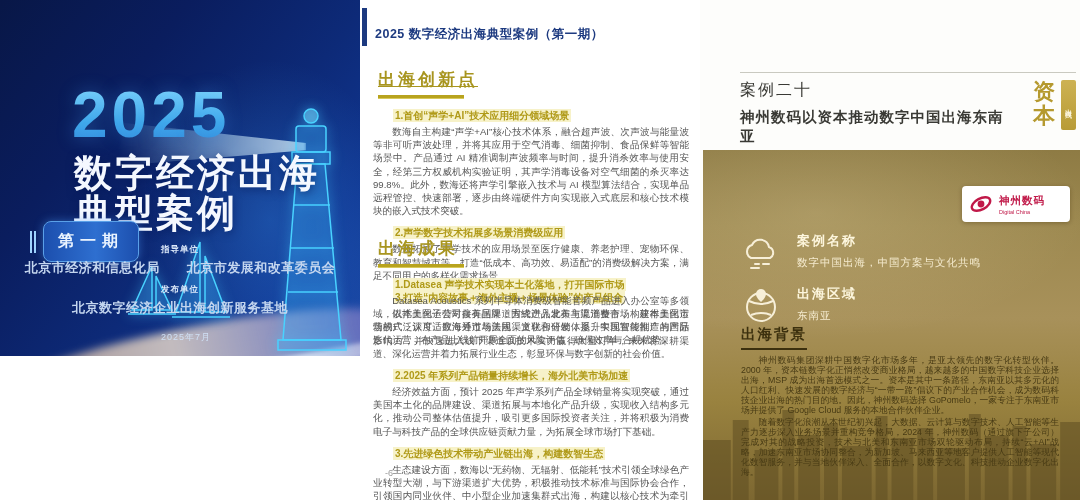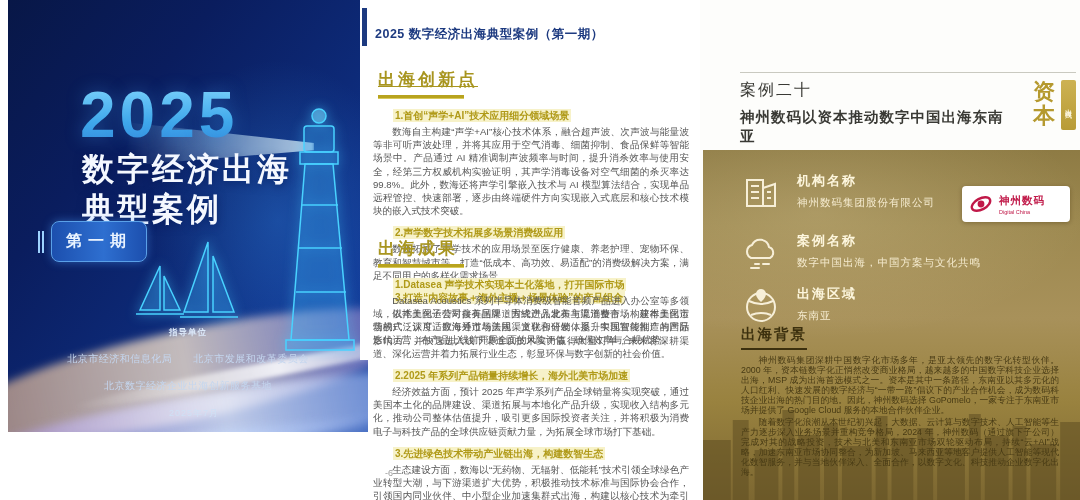--- a/index.html
+++ b/index.html
@@ -1,53 +1,53 @@
 <!DOCTYPE html>
 <html><head>
 <meta charset="utf-8">
 <style>
   * { margin:0; padding:0; box-sizing:border-box; }
   html,body { width:1080px; height:500px; overflow:hidden; background:#e8e8e8;
               font-family:"Liberation Sans","DejaVu Sans",sans-serif; }
   #canvas { position:relative; width:1080px; height:500px; background:#fff; }
 
   
-  .cover { position:absolute; left:8px; top:0; width:360px; height:432px; overflow:hidden;
+  .cover { position:absolute; left:0; top:0; width:360px; height:356px; overflow:hidden;
            background:linear-gradient(128deg,#081747 0%,#0a1d5e 30%,#0d2a78 58%,#103691 80%,#1b4aa8 100%); }
   .cover-glow { position:absolute; right:-40px; top:60px; width:260px; height:320px; border-radius:50%;
                 background:radial-gradient(closest-side,rgba(60,160,255,.28),rgba(60,160,255,0)); }
   .beam { position:absolute; left:118px; top:118px; width:188px; height:52px;
           background:linear-gradient(90deg,rgba(190,230,255,0) 0%,rgba(190,230,255,.38) 45%,rgba(230,250,255,.75) 100%);
           clip-path:polygon(0 8%,100% 48%,100% 62%,0 92%); filter:blur(1.5px); }
   .trail { position:absolute; border-radius:50%; filter:blur(4px); }
   .t1 { left:-60px; top:330px; width:480px; height:90px; transform:rotate(-12deg);
         background:linear-gradient(90deg,rgba(255,190,130,.55),rgba(255,235,210,.75),rgba(140,110,220,.4)); }
   .t2 { left:-40px; top:390px; width:520px; height:60px; transform:rotate(-9deg);
         background:linear-gradient(90deg,rgba(150,120,230,.5),rgba(235,240,255,.8),rgba(90,140,250,.35)); }
   .t3 { left:-30px; top:430px; width:500px; height:46px; transform:rotate(-6deg);
         background:linear-gradient(90deg,rgba(255,170,110,.35),rgba(200,220,255,.6),rgba(40,80,200,.25)); }
   .t4 { left:60px; top:360px; width:420px; height:16px; transform:rotate(-11deg);
         background:linear-gradient(90deg,rgba(255,255,255,.0),rgba(255,255,255,.85),rgba(255,255,255,0)); filter:blur(2px); }
   .cover-art { position:absolute; left:0; top:0; width:360px; height:500px; }
   .cover-year { position:absolute; left:72px; top:78px; font-size:64px; font-weight:bold; letter-spacing:4px;
                 background:linear-gradient(180deg,#8fe0ff 0%,#3fa8e8 60%,#2f7fd6 100%);
                 -webkit-background-clip:text; background-clip:text; color:transparent;
                 text-shadow:0 0 18px rgba(70,170,255,.35); }
-  .cover-title { position:absolute; left:74px; color:#f4f8ff; font-size:32px; font-weight:bold; letter-spacing:3px;
+  .cover-title { position:absolute; left:74px; color:#f4f8ff; font-size:38px; font-weight:bold; letter-spacing:3px;
                  text-shadow:0 2px 8px rgba(0,20,80,.6); }
   .ct1 { top:148px; } .ct2 { top:188px; }
   .issue-badge { position:absolute; left:30px; top:221px; display:flex; align-items:center; }
   .issue-bars { width:8px; height:22px; margin-right:5px;
                 background:linear-gradient(90deg,#9fd4ff 0 2px,transparent 2px 4px,#9fd4ff 4px 6px,transparent 6px); }
   .issue-box { padding:9px 14px; font-size:16px; font-weight:bold; color:#eaf4ff; letter-spacing:6px;
                background:linear-gradient(90deg,#1c4fae,#2e6fd0 55%,#1c4fae); border:1px solid #5aa0e8;
                border-radius:8px; box-shadow:0 0 10px rgba(80,160,255,.45); }
   .cover-footer { position:absolute; left:0; bottom:0; width:360px; text-align:center; color:#cfe0f5; }
   .f-label { font-size:8.5px; font-weight:bold; letter-spacing:1px; margin-top:7px; color:#dce9fa; }
-  .f-orgs  { font-size:10px; margin-top:13px; letter-spacing:.5px; color:#c4d6ef; }
+  .f-orgs  { font-size:13px; margin-top:3px; letter-spacing:.5px; color:#c4d6ef;font-weight:bold; }
   .f-date  { font-size:9px; margin:14px 0 12px; letter-spacing:1px; color:#cfe0f5;padding-left:12px; }
 
   
   .mid { position:absolute; left:360px; top:0; width:340px; height:360px; background:#ffffff; }
   .mid-header { position:absolute; left:2px; top:8px; display:flex; align-items:flex-end; }
   .hbar { width:5px; height:38px; background:#1d3a80; margin-right:8px; }
   .mid-header-text { font-size:12.5px; font-weight:bold; color:#1d3a80; padding-bottom:3px; letter-spacing:.5px; }
   .gold-h { position:absolute; left:18px; font-size:17px; font-weight:bold; color:#a8951f; letter-spacing:3px; }
   .gold-h::after { content:""; display:block; margin-top:4px; width:86px; height:3px; background:#b8a31e;
                    border-bottom:1px solid #d8c95a; }
@@ -129,20 +129,21 @@
     <div class="cover-title ct2">典型案例</div>
 
     <div class="issue-badge">
       <span class="issue-bars"></span>
       <span class="issue-box">第一期</span>
     </div>
 
     <div class="cover-footer">
       <div class="f-label">指导单位</div>
       <div class="f-orgs">北京市经济和信息化局　　北京市发展和改革委员会</div>
+      <div class="f-label">发布单位</div>
       <div class="f-orgs">北京数字经济企业出海创新服务基地</div>
       <div class="f-date">2025年7月</div>
     </div>
   </section>
 
   <section class="mid">
     <div class="mid-header">
       <span class="hbar"></span>
       <span class="mid-header-text">2025 数字经济出海典型案例（第一期）</span>
     </div>
@@ -204,35 +205,20 @@
             <rect x="216" y="48" width="16" height="72"></rect>
           <rect x="236" y="68" width="28" height="52"></rect>
             <rect x="268" y="34" width="12" height="86"></rect>
           <rect x="284" y="56" width="24" height="64"></rect>
             <rect x="312" y="46" width="14" height="74"></rect>
           <rect x="330" y="64" width="26" height="56"></rect>
             <rect x="360" y="42" width="20" height="78"></rect>
         </g>
       </svg>
 
-      <div class="info-row" style="left:38px; top:22px;">
-        <svg class="info-icon" viewBox="0 0 40 40" fill="none" stroke="#f7efd8" stroke-width="2">
-          <rect x="6" y="8" width="16" height="26"></rect>
-            <path d="M22 16 L34 12 L34 34 L22 34"></path>
-          <line x1="10" y1="14" x2="18" y2="14"></line>
-            <line x1="10" y1="20" x2="18" y2="20"></line>
-            <line x1="10" y1="26" x2="18" y2="26"></line>
-          <line x1="26" y1="20" x2="30" y2="20"></line>
-            <line x1="26" y1="26" x2="30" y2="26"></line>
-        </svg>
-        <div>
-          <div class="info-label">机构名称</div>
-          <div class="info-value">神州数码集团股份有限公司</div>
-        </div>
-      </div>
 
       <div class="info-row" style="left:38px; top:82px;">
         <svg class="info-icon" viewBox="0 0 40 40" fill="none" stroke="#f7efd8" stroke-width="2">
           <path d="M10 26 a7 7 0 0 1 1-13 a9 9 0 0 1 17 2 a6 6 0 0 1 1 11 Z"></path>
           <path d="M14 32 h4 M22 32 h6 M10 36 h8" stroke-linecap="round"></path>
         </svg>
         <div>
           <div class="info-label">案例名称</div>
           <div class="info-value">数字中国出海，中国方案与文化共鸣</div>
         </div>

